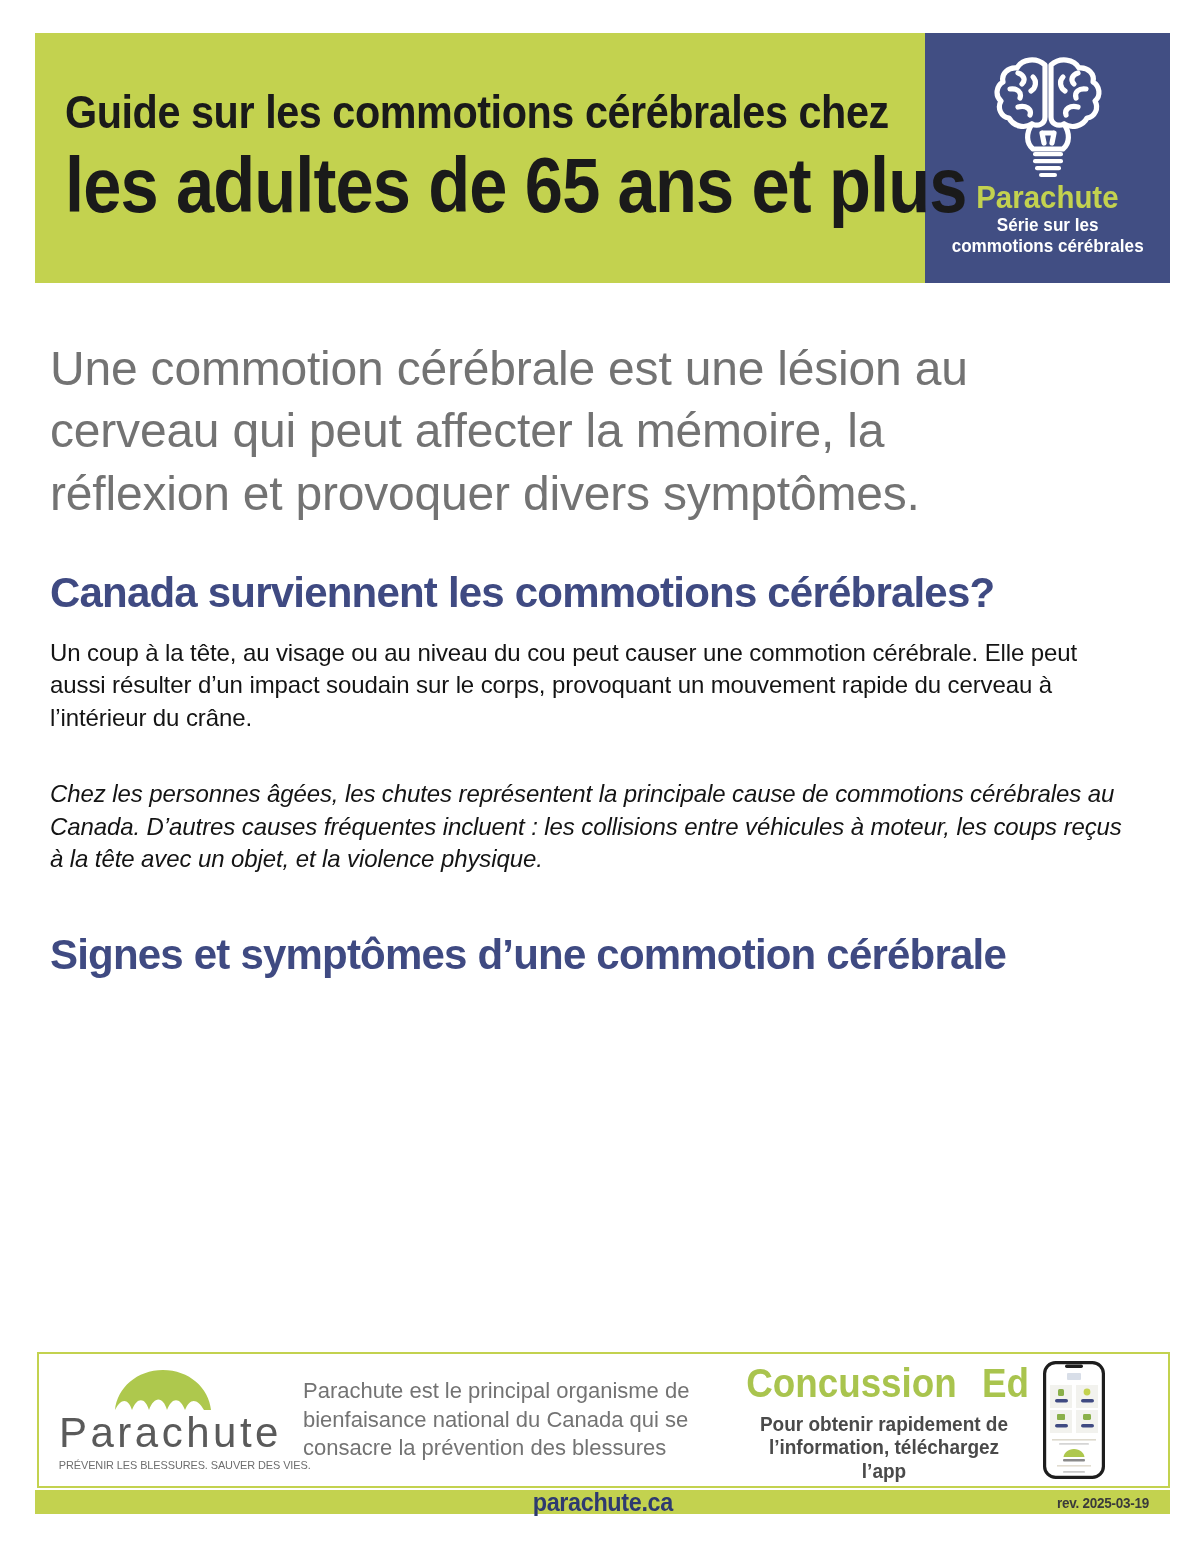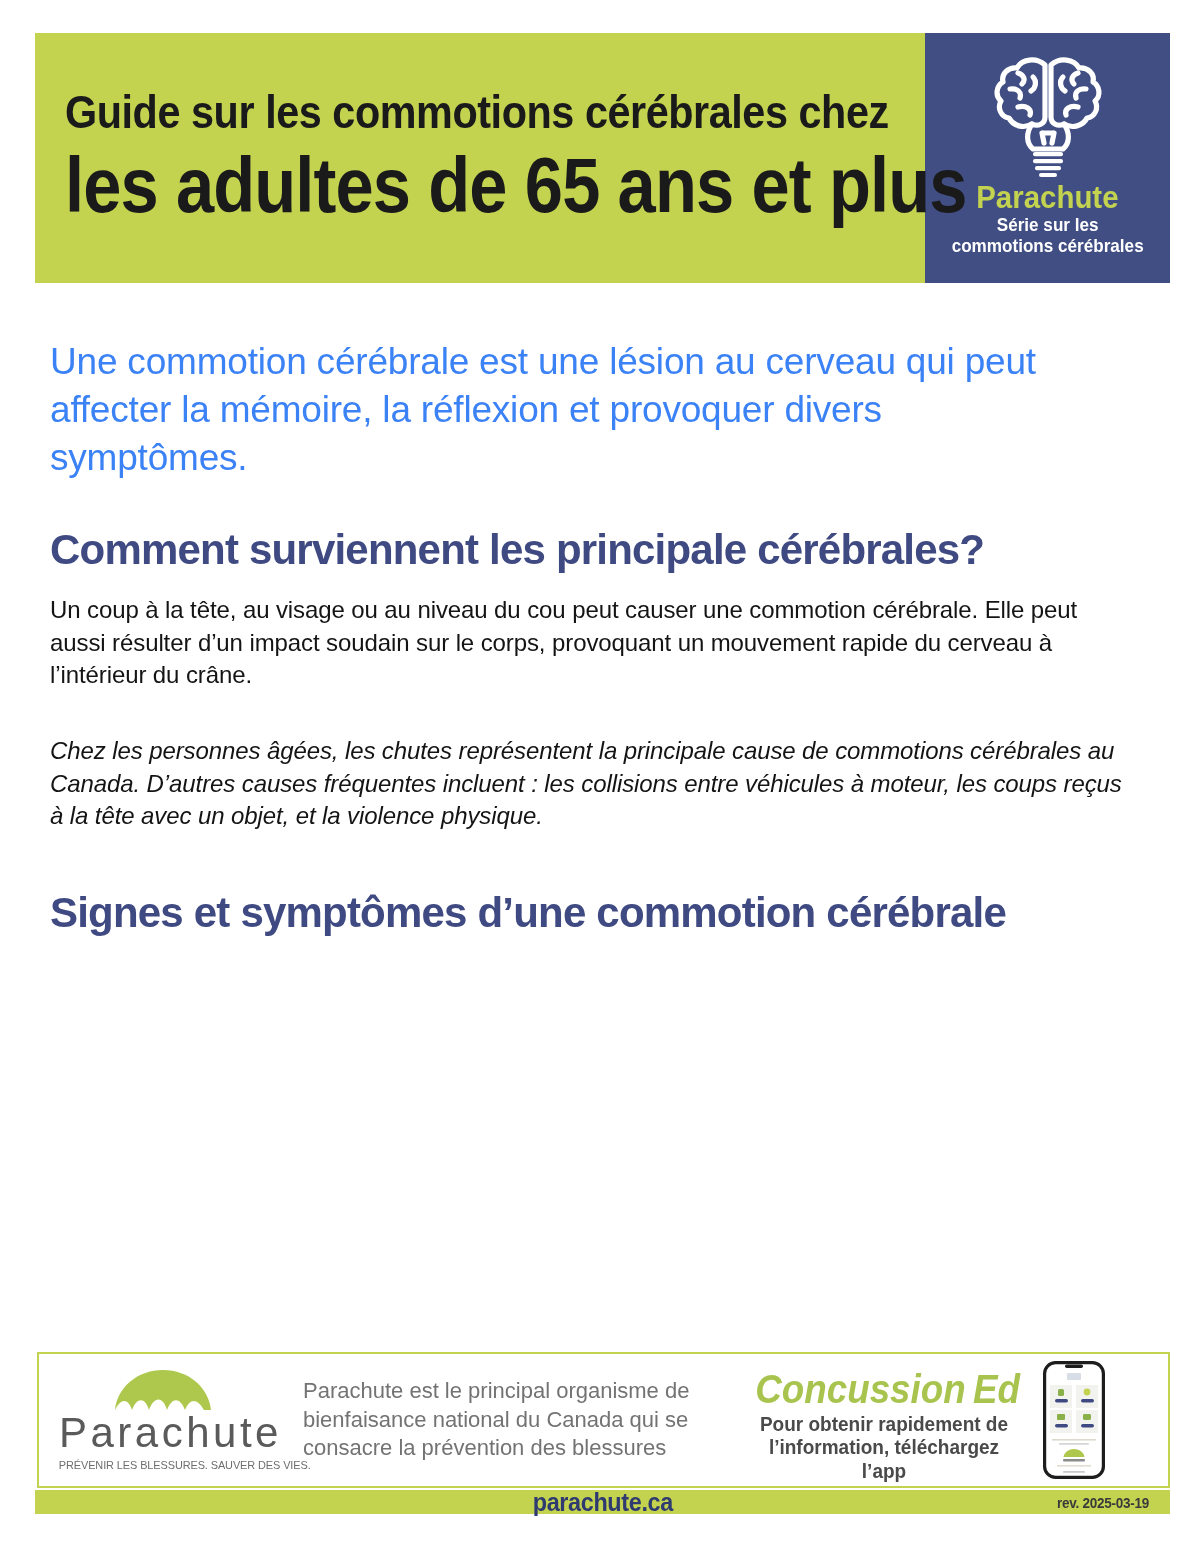--- a/index.html
+++ b/index.html
@@ -102,23 +102,23 @@
   
   .content {
     position: absolute;
     left: 50px;
     top: 338px;
     width: 1090px;
   }
 
   .intro {
     font-family: "Liberation Sans Narrow", "Liberation Sans", sans-serif;
-    font-size: 37px;
+    font-size: 48px;
     line-height: 1.30;
-    color: #3b82f6;
+    color: #737373;
     letter-spacing: -0.2px;
     max-width: 1010px;
   }
 
   h2.section-heading {
     font-family: "Liberation Sans", sans-serif;
     font-weight: bold;
     font-size: 42px;
     line-height: 1.14;
     color: #3f4a82;
@@ -198,25 +198,24 @@
 
   .footer-ced {
     margin-left: 26px;
     width: 270px;
     flex: none;
     text-align: center;
   }
 
   .ced-mark {
     display: flex;
-    align-items: flex-end;
+    align-items: center;
     justify-content: center;
-    gap: 0px;
+    gap: 9px;
     line-height: 1;
-    font-style: italic;
   }
 
   .ced-word {
     font-family: "Liberation Sans Narrow", "Liberation Sans", sans-serif;
     font-weight: bold;
     font-size: 40px;
     color: #a9c44e;
     line-height: 1;
     transform: scaleX(0.92);
   }
@@ -316,21 +315,21 @@
         <span>Série sur les</span><br>
         <span>commotions cérébrales</span>
       </div>
     </div>
   </div>
 
   <div class="content">
 
     <p class="intro">Une commotion cérébrale est une lésion au cerveau qui peut affecter la mémoire, la réflexion et provoquer divers symptômes.</p>
 
-    <h2 class="section-heading h-how">Comment surviennent les principale cérébrales?</h2>
+    <h2 class="section-heading h-how">Canada surviennent les commotions cérébrales?</h2>
 
     <p class="body-text p-first">Un coup à la tête, au visage ou au niveau du cou peut causer une commotion cérébrale. Elle peut aussi résulter d’un impact soudain sur le corps, provoquant un mouvement rapide du cerveau à l’intérieur du crâne.</p>
 
     <p class="body-text p-gap">Chez les personnes âgées, les chutes représentent la principale cause de commotions cérébrales au Canada. D’autres causes fréquentes incluent : les collisions entre véhicules à moteur, les coups reçus à la tête avec un objet, et la violence physique.</p>
 
     <h2 class="section-heading h-signs">Signes et symptômes d’une commotion cérébrale</h2>
 
   </div>
 
   <div class="footer-card">

